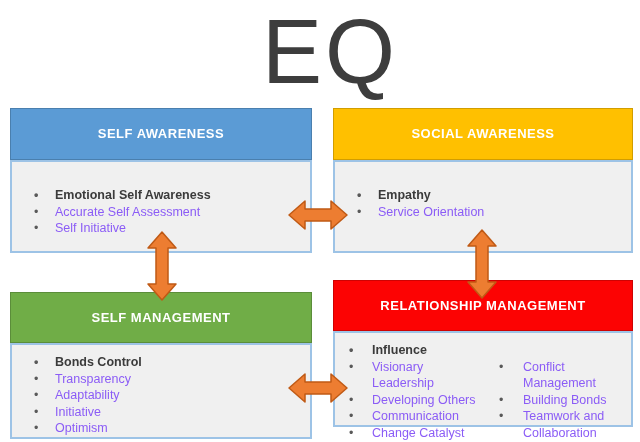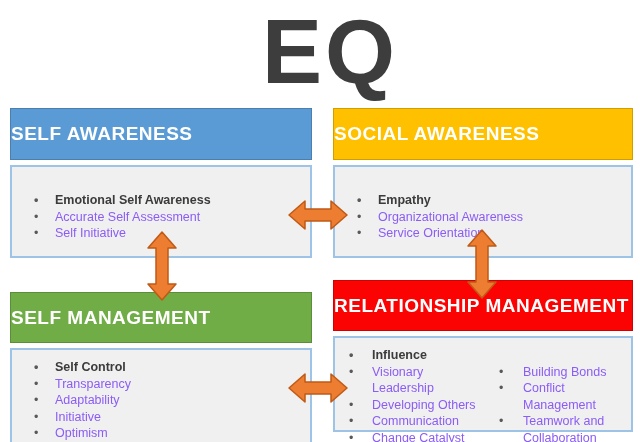--- a/index.html
+++ b/index.html
@@ -17,46 +17,45 @@
   
   .logo {
     position: absolute;
     top: 4px;
     left: 0;
     width: 100%;
     text-align: center;
     padding-left: 20px;
     font-size: 90px;
     line-height: 96px;
-    font-weight: bold;
+    font-weight: normal;
     letter-spacing: 3px;
     color: #3d3d3d;
   }
 
   
   .quad { position: absolute; }
   .q1 { left: 10px;  top: 108px; width: 302px; }
   .q2 { left: 333px; top: 108px; width: 300px; }
   .q3 { left: 10px;  top: 292px; width: 302px; }
   .q4 { left: 333px; top: 280px; width: 300px; }
 
   .qheader {
     height: 52px;
     line-height: 50px;
-    text-align: left;
+    text-align: center;
     color: #ffffff;
     font-weight: bold;
-    font-size: 19px;
+    font-size: 13px;
     letter-spacing: 0.5px;
     border: 1px solid rgba(0,0,0,0.18);
   }
   .q3 .qheader, .q4 .qheader { height: 51px; line-height: 49px; }
 
   .qbody {
-    margin-top: 5px;
     background: #f0f0f0;
     border: 2px solid #9dc3e6;
   }
   .q1 .qbody, .q2 .qbody { height: 93px; padding-top: 25px; }
   .q3 .qbody, .q4 .qbody { height: 96px; padding-top: 9px; }
 
   .qbody ul { list-style: none; }
   .qbody li {
     position: relative;
     padding-left: 43px;
@@ -106,52 +105,51 @@
         <li>Self Initiative</li>
       </ul>
     </div>
   </div>
 
   <div class="quad q2">
     <div class="qheader" style="background-color: rgb(255, 192, 0);">SOCIAL AWARENESS</div>
     <div class="qbody">
       <ul>
         <li class="lead">Empathy</li>
-        <li>Organizational Awareness</li>
         <li>Service Orientation</li>
       </ul>
     </div>
   </div>
 
   <div class="quad q3">
     <div class="qheader" style="background-color: rgb(112, 173, 71);">SELF MANAGEMENT</div>
     <div class="qbody">
       <ul>
-        <li class="lead">Self Control</li>
+        <li class="lead">Bonds Control</li>
         <li>Transparency</li>
         <li>Adaptability</li>
         <li>Initiative</li>
         <li>Optimism</li>
       </ul>
     </div>
   </div>
 
   <div class="quad q4">
     <div class="qheader" style="background-color: rgb(252, 3, 3);">RELATIONSHIP MANAGEMENT</div>
     <div class="qbody cols">
       <ul class="col1">
         <li class="lead">Influence</li>
         <li>Visionary Leadership</li>
         <li>Developing Others</li>
         <li>Communication</li>
         <li>Change Catalyst</li>
       </ul>
       <ul class="col2">
+        <li>Conflict Management</li>
         <li>Building Bonds</li>
-        <li>Conflict Management</li>
         <li>Teamwork and Collaboration</li>
       </ul>
     </div>
   </div>
 
   <svg class="arrow arrow-h-top" width="60" height="34" viewBox="0 0 60 34">
     <polygon points="1,17 17,3 17,11 43,11 43,3 59,17 43,31 43,23 17,23 17,31" fill="#ed7d31"></polygon>
   </svg>
 
   <svg class="arrow arrow-h-bottom" width="60" height="34" viewBox="0 0 60 34">

